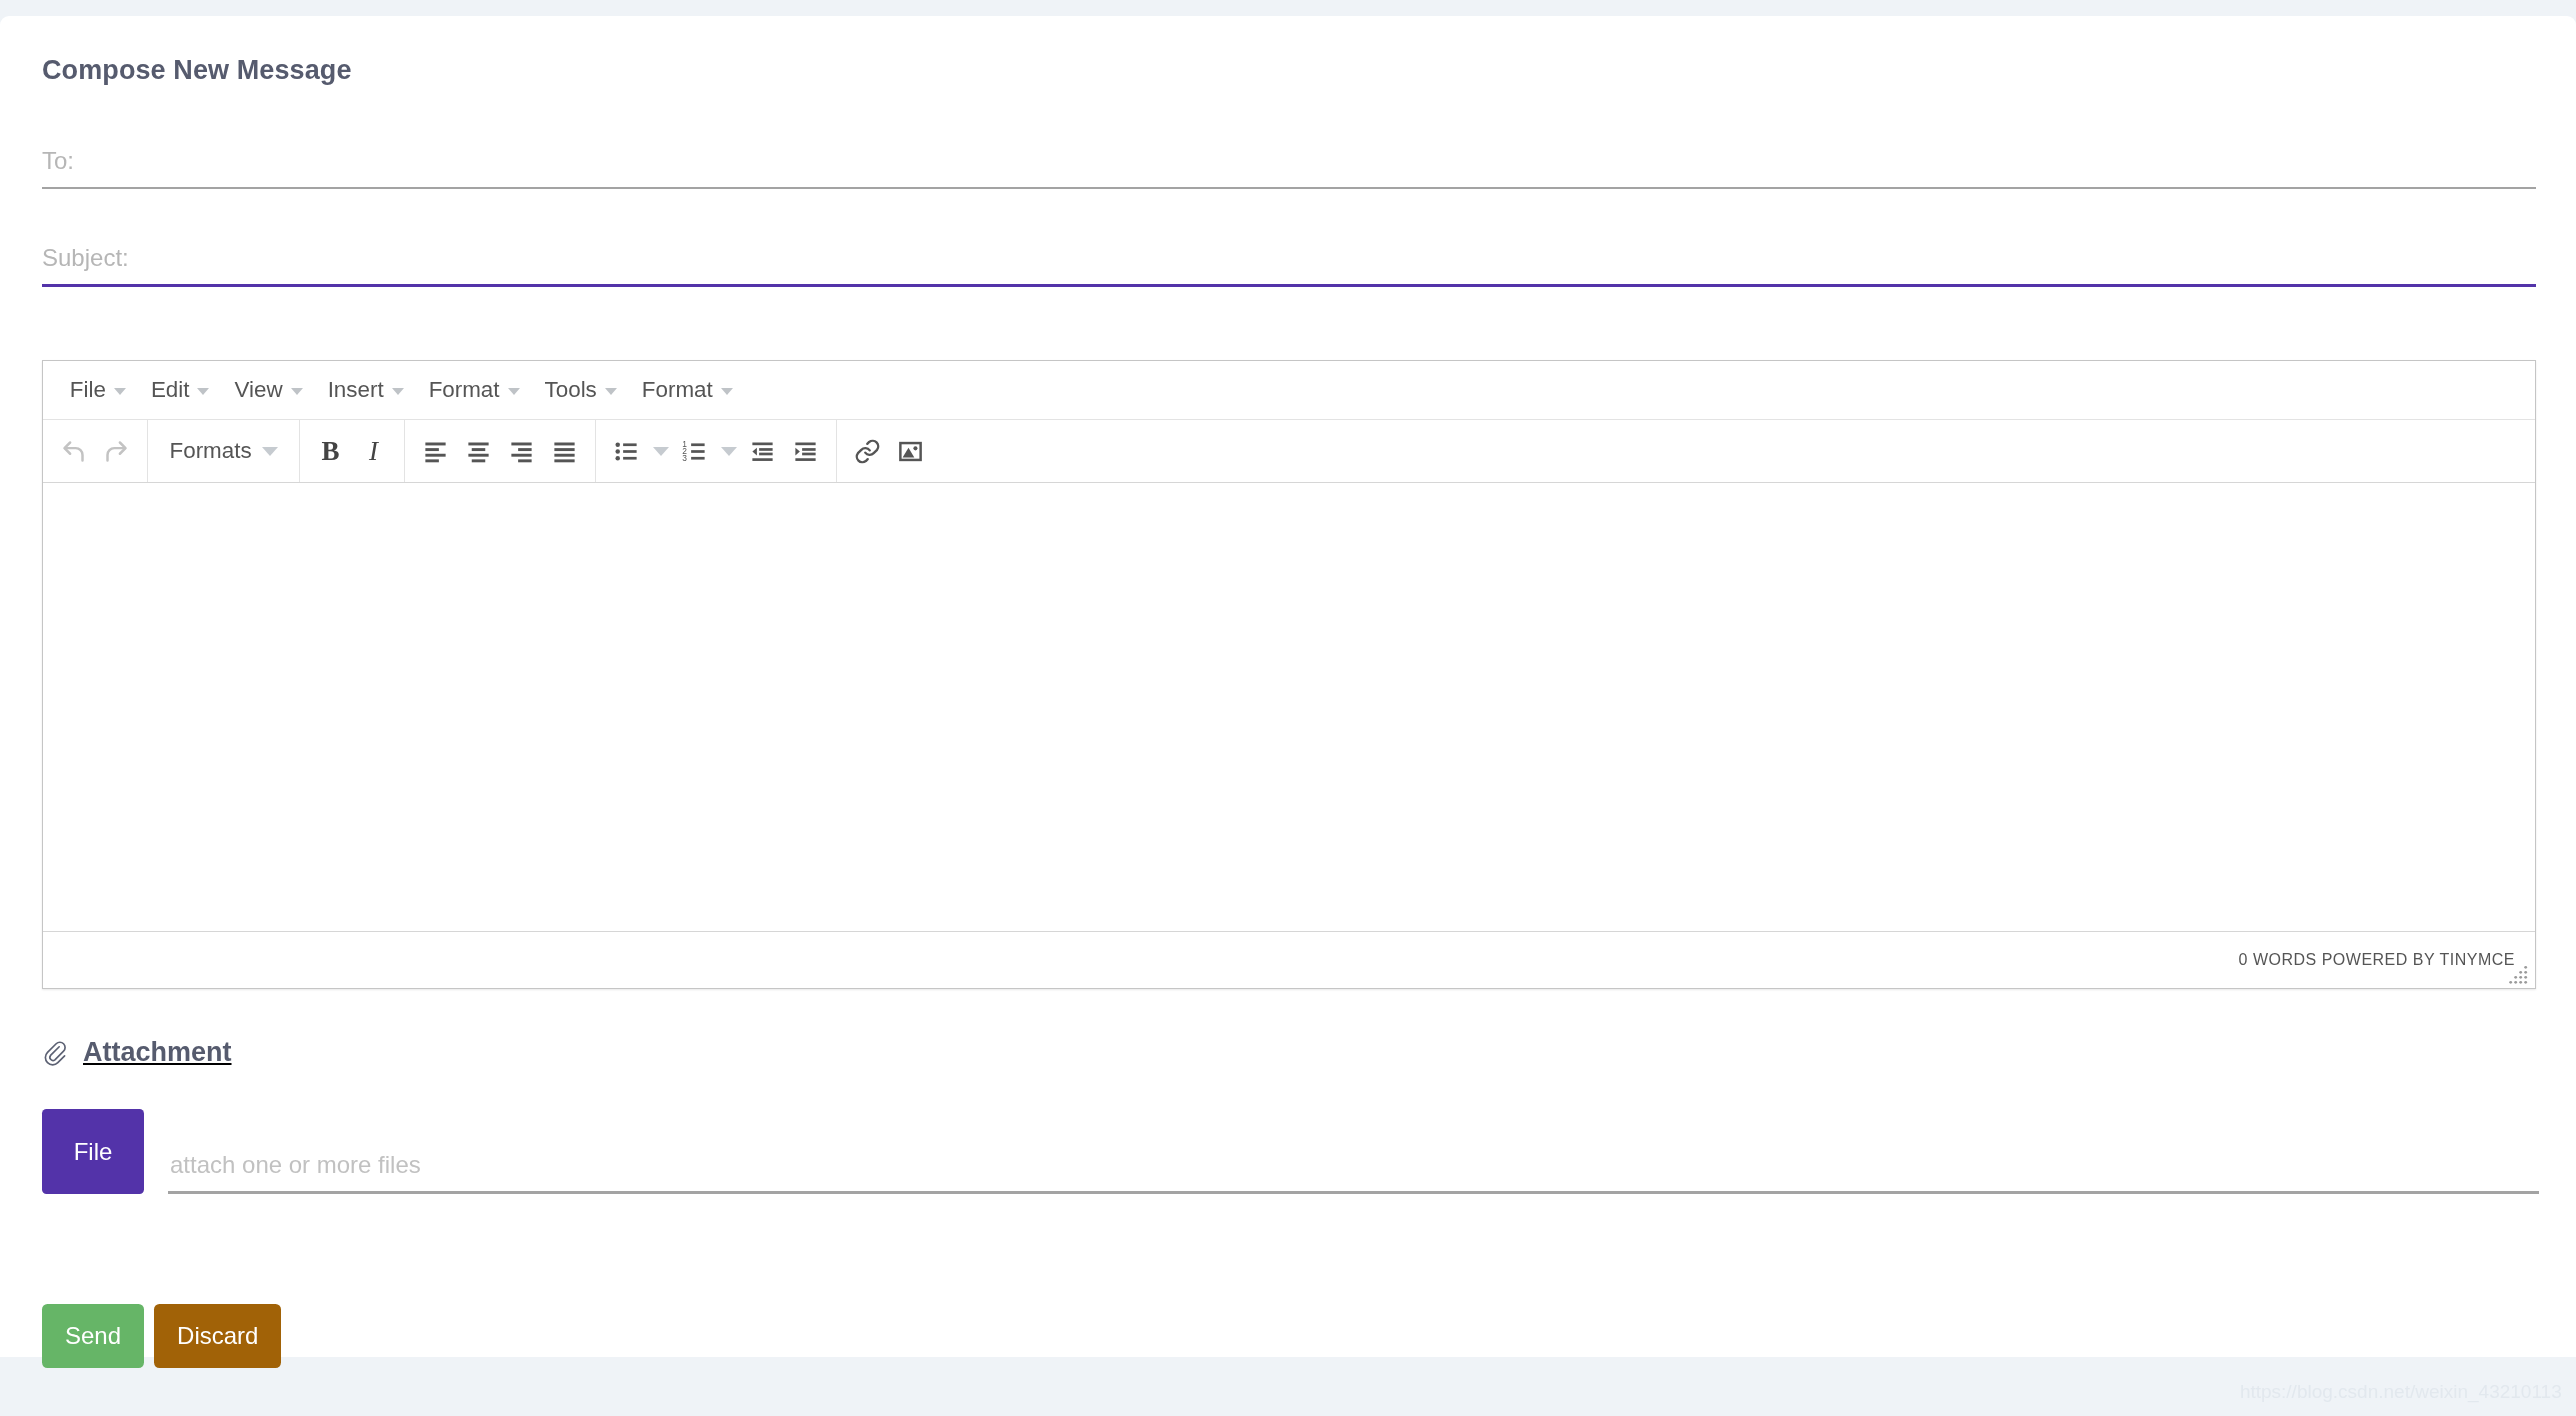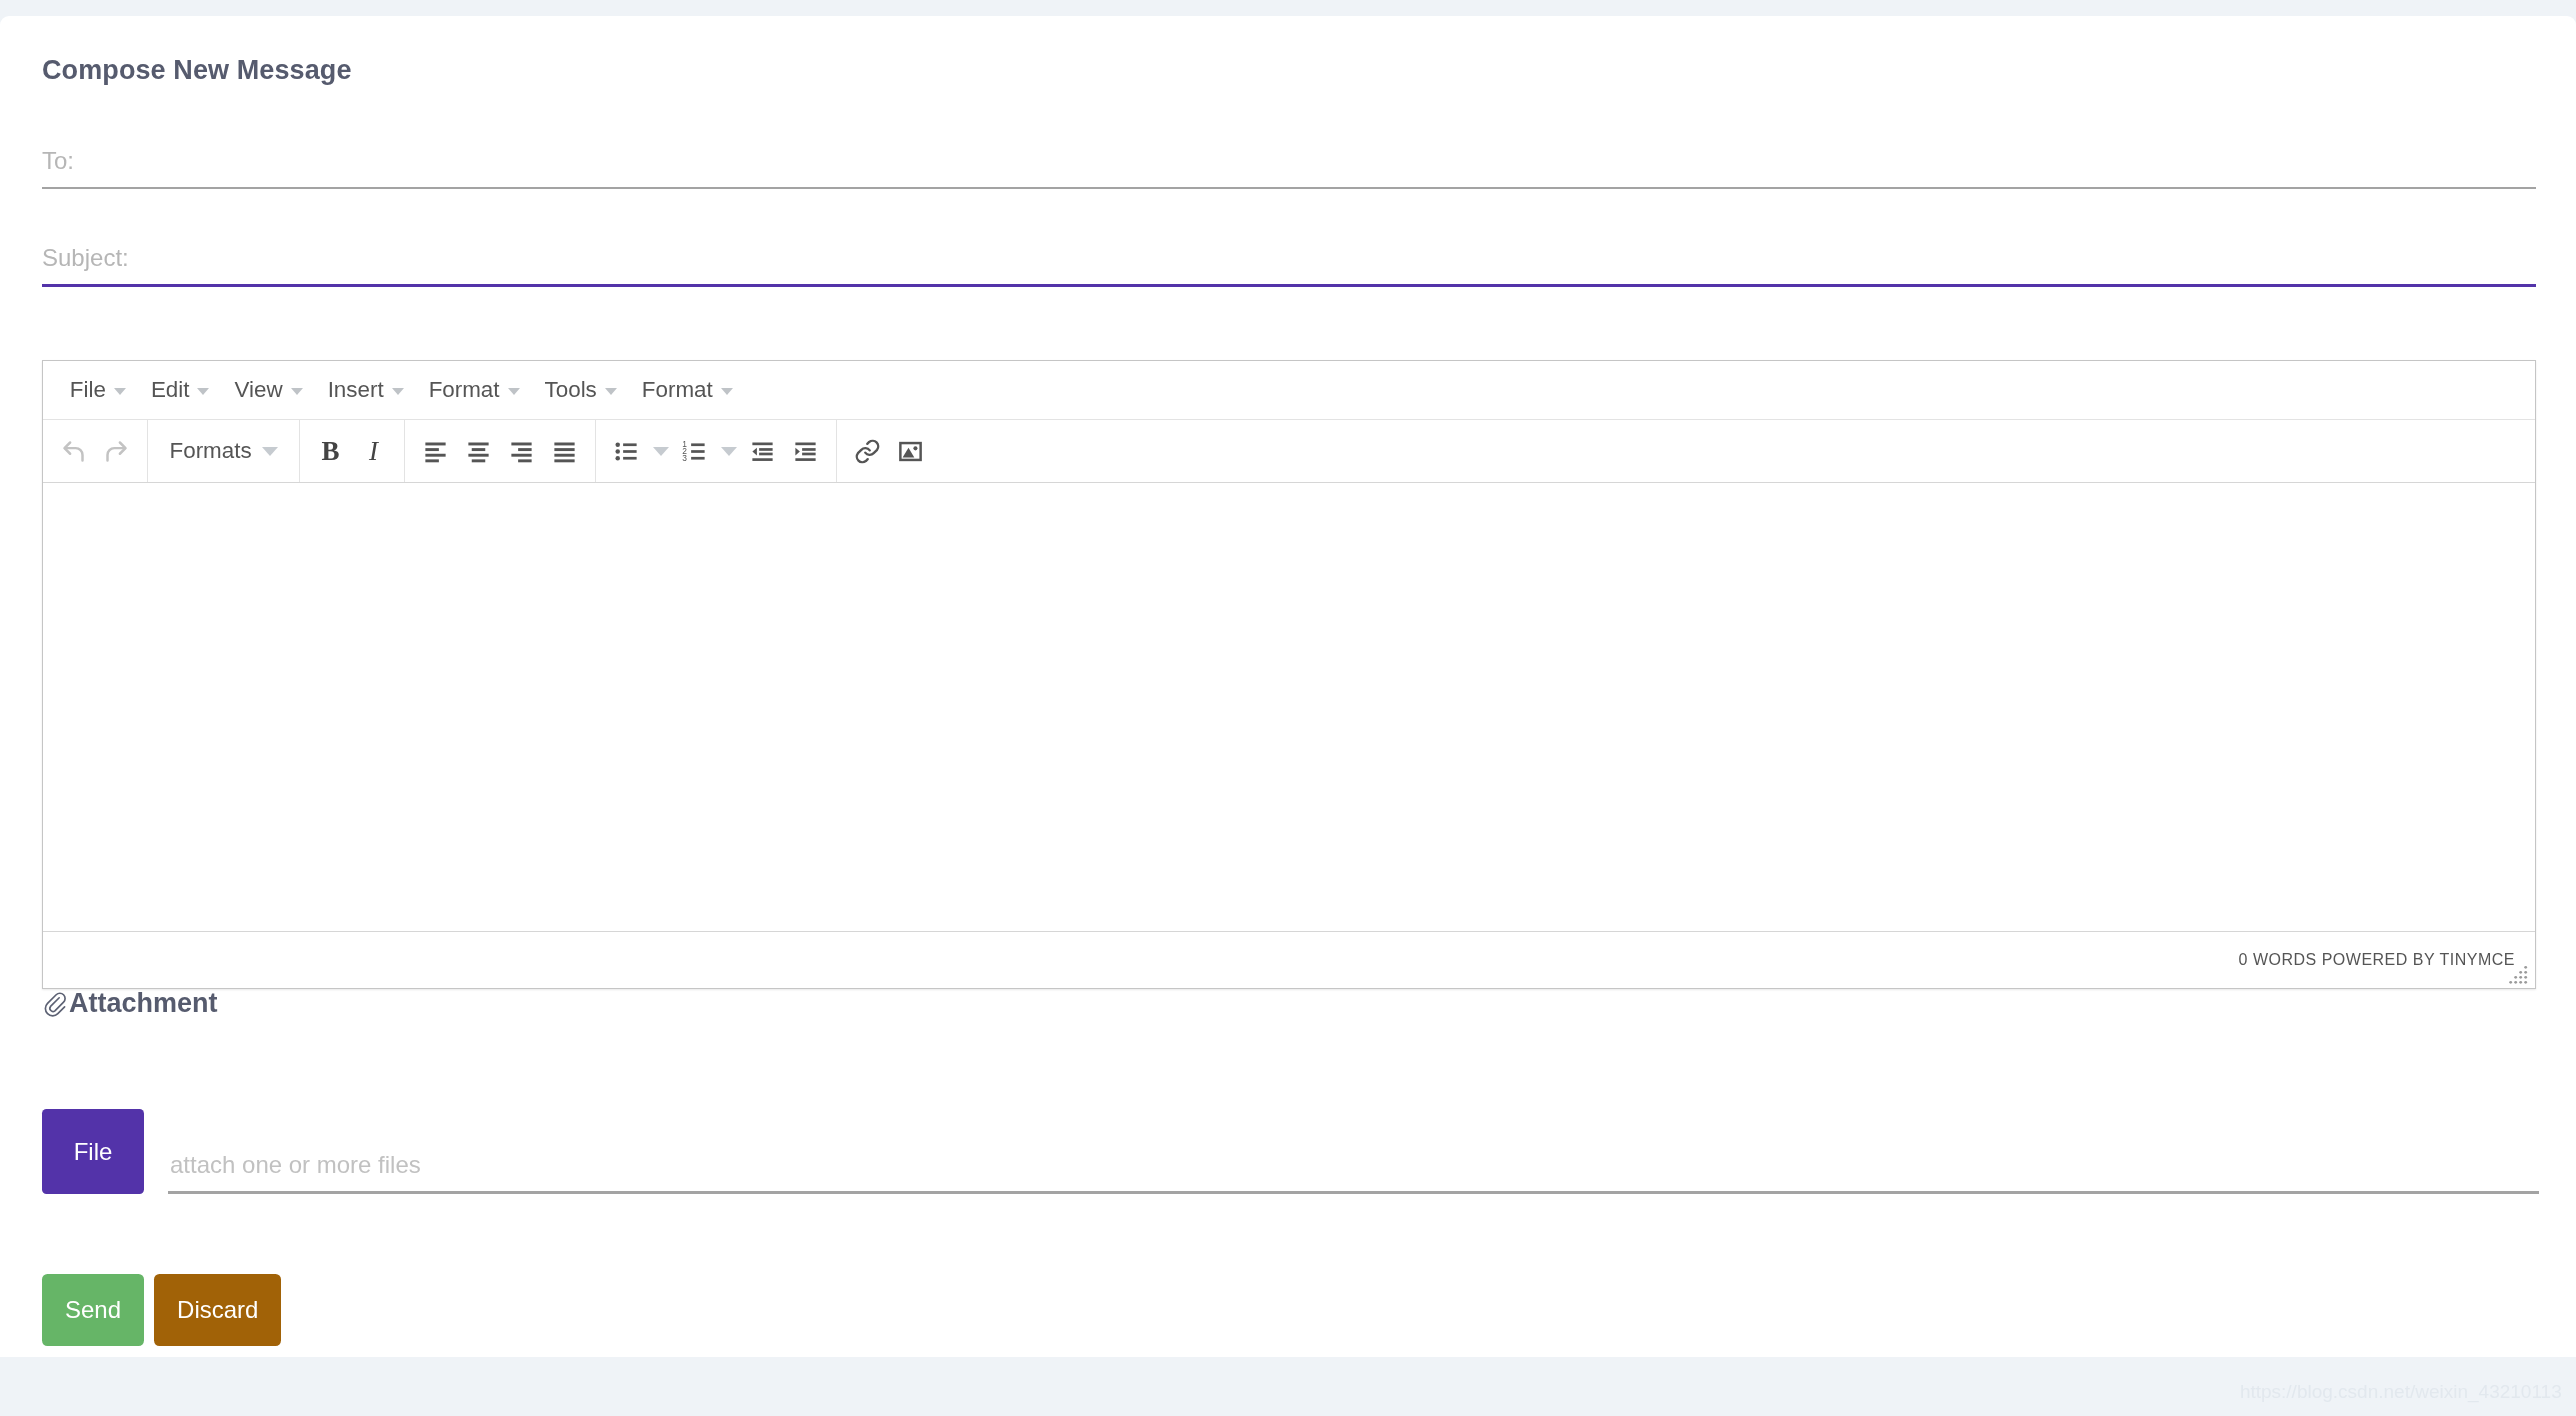--- a/index.html
+++ b/index.html
@@ -183,22 +183,22 @@
   .resize-grip {
     position: absolute;
     right: 6.3px; bottom: 4.5px;
     width: 20px; height: 20px;
     cursor: nwse-resize;
   }
 
   
   .attach-head {
     position: absolute;
-    left: 42px; top: 972px;
-    display: flex; align-items: center; gap: 2px;
+    left: 42px; top: 1021px;
+    display: flex; align-items: center; gap: 16px; text-decoration: underline;
   }
   .attach-title {
     font-size: 27px;
     font-weight: bold;
     color: #565b6e;
     white-space: nowrap;
   }
   .clip-icon { color: #5c6173; display: flex; align-items: center; }
 
   .attach-row {
@@ -242,23 +242,24 @@
     gap: 10px;
   }
   .btn {
     border: none;
     border-radius: 5.4px;
     font-family: "Liberation Sans", sans-serif;
     font-size: 24px;
     color: #ffffff;
     cursor: pointer;
     padding: 0 23px;
-    height: 72px;
+    height: 64px;
     display: flex; align-items: center; justify-content: center;
     white-space: nowrap;
+    margin-top: 30px;
   }
   .btn-send { background: #66b567; }
   .btn-discard { background: #a16207; }
 
   
   .watermark {
     position: absolute;
     right: 14.3px; bottom: 14.3px;
     font-size: 19px;
     color: #e2e8ee;

